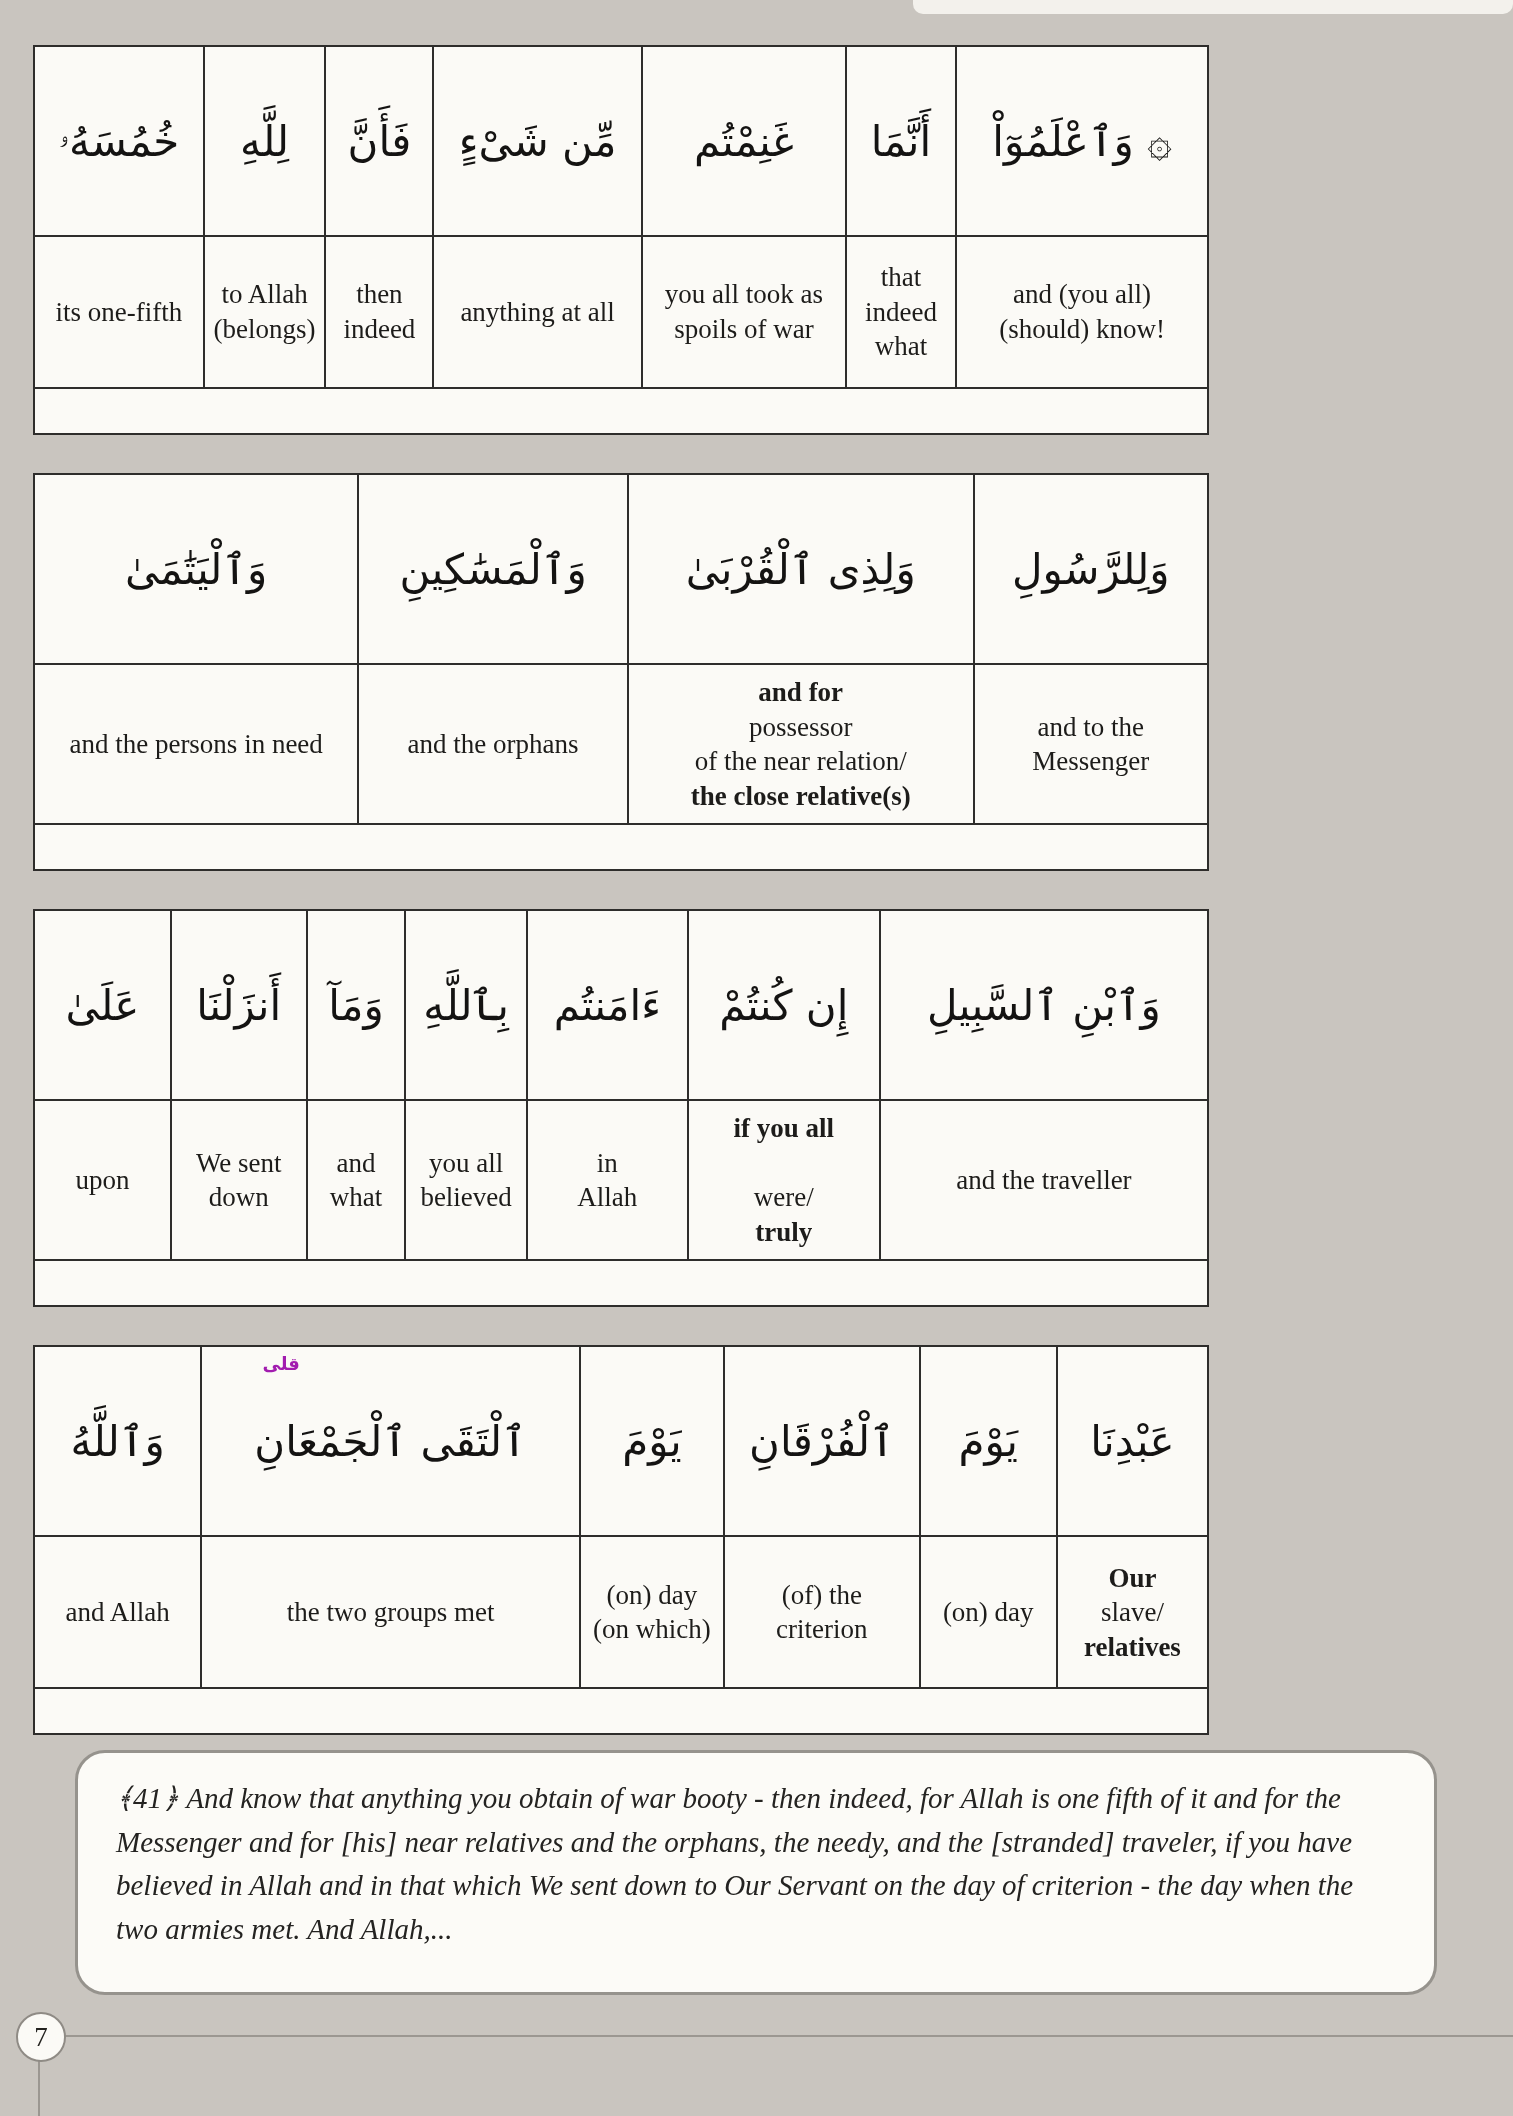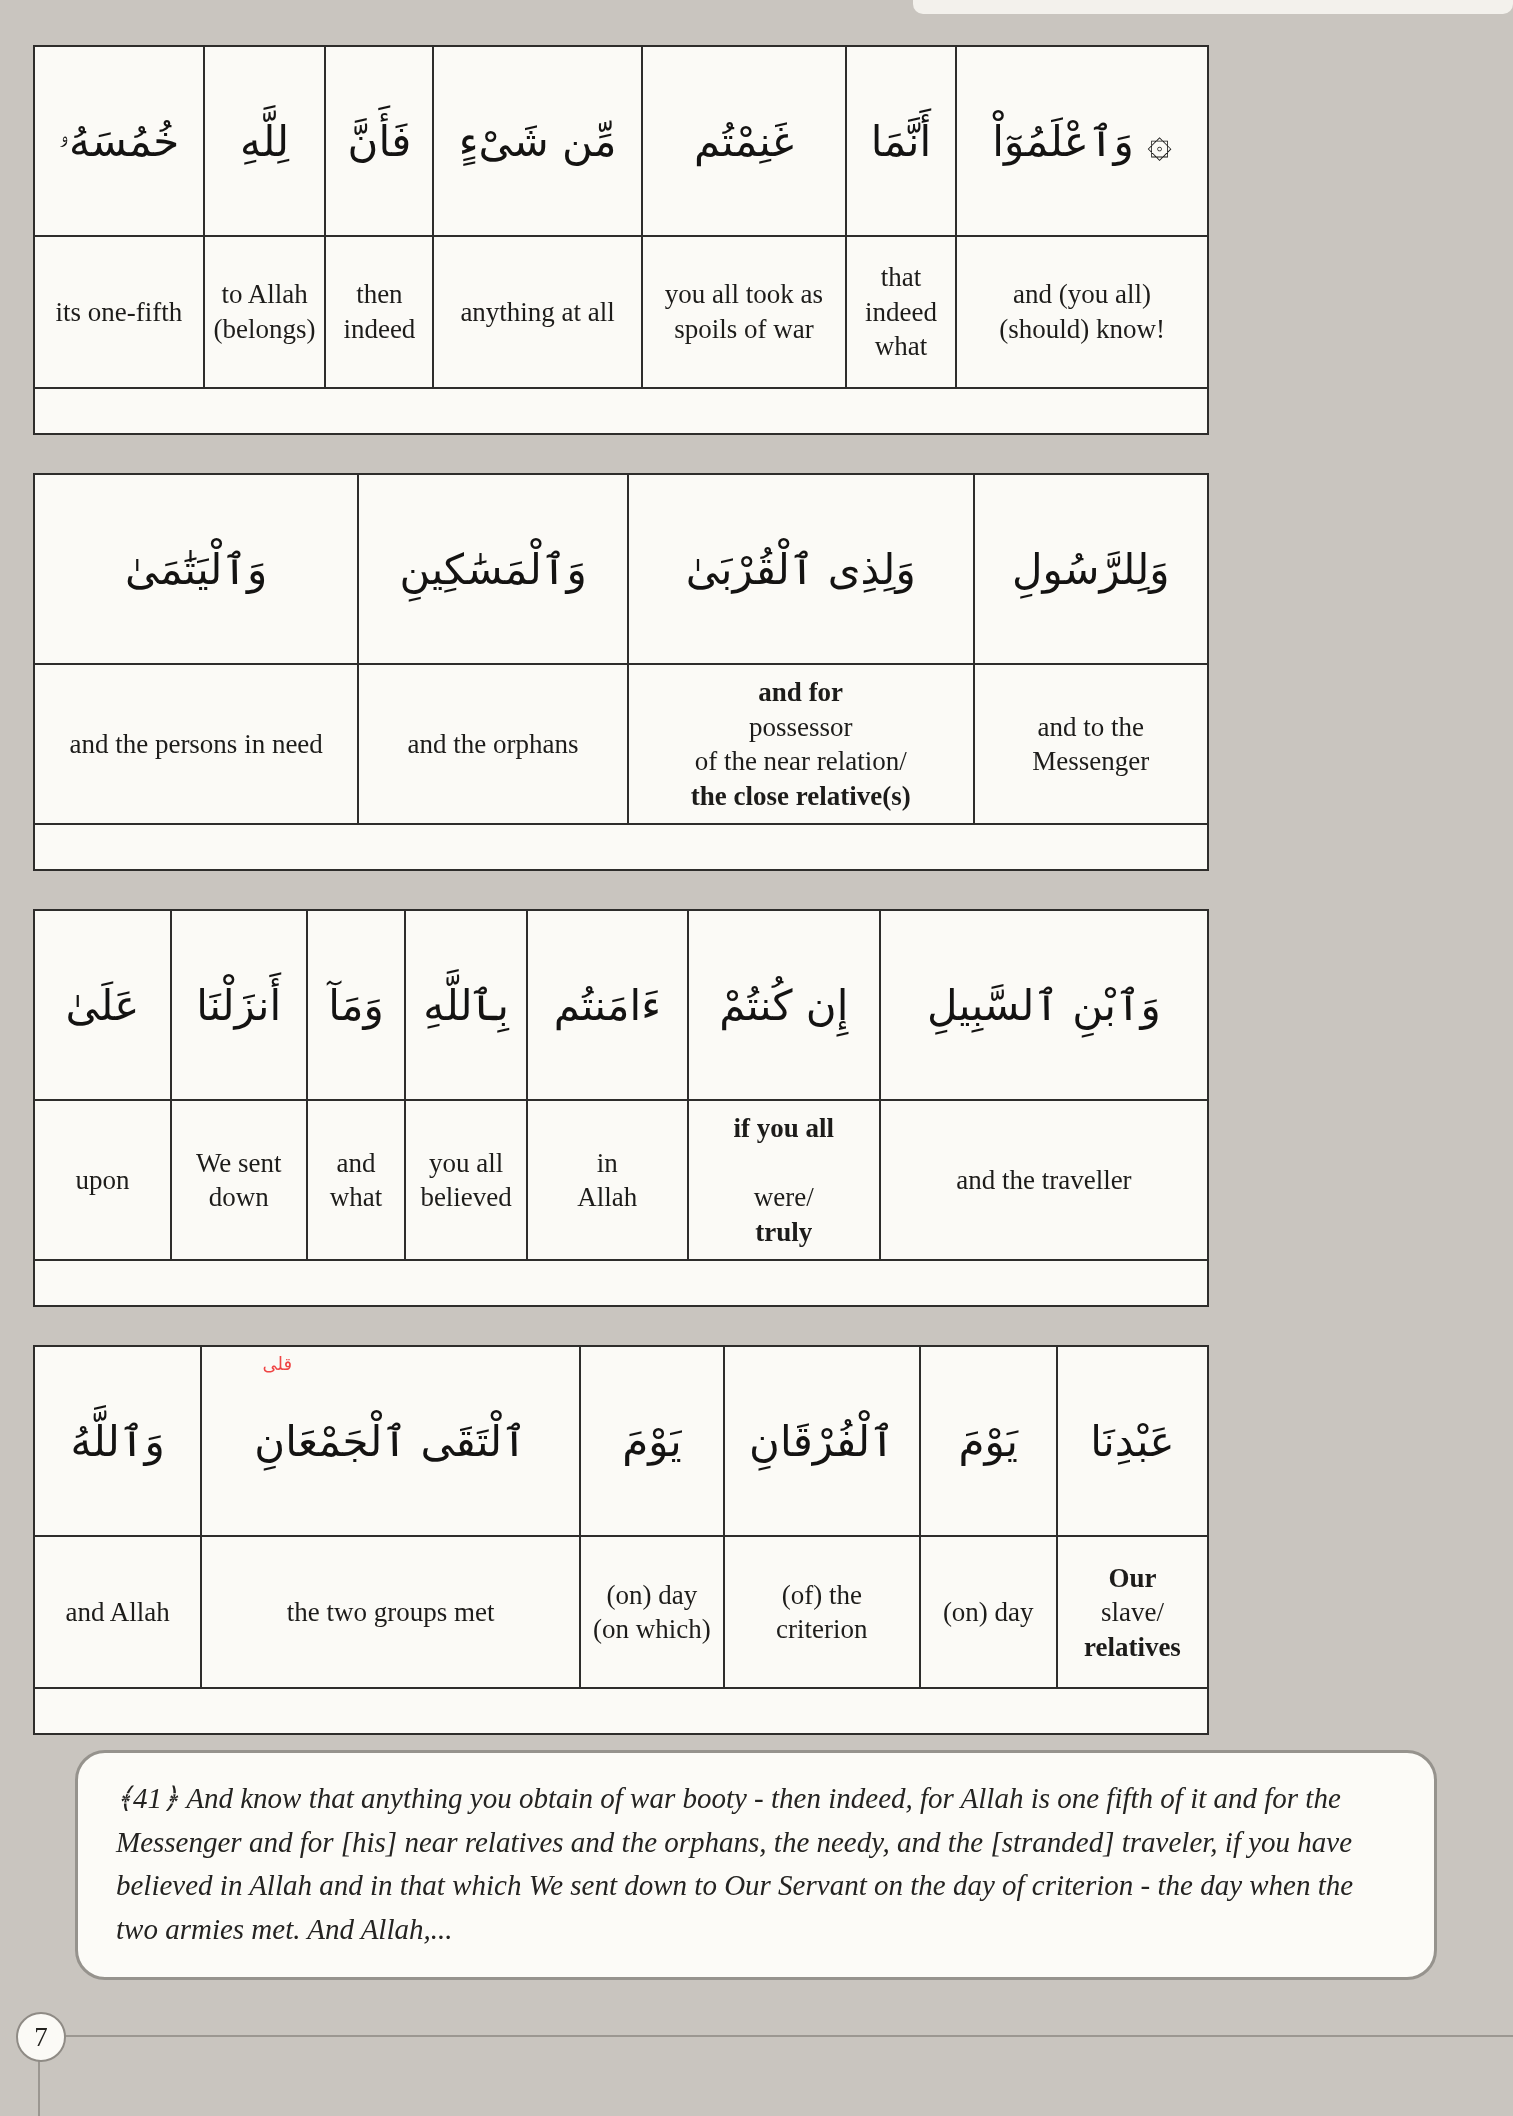--- a/index.html
+++ b/index.html
@@ -50,29 +50,30 @@
     padding:10px 8px;
   }
   .footer-row {
     border-top:2px solid #2e2d2b;
     height:44px;
     background:#fbfaf6;
   }
   .mark {
     position:absolute; top:8px; left:16%;
     font-size:18px; line-height:1;
-    color:#ef4444;
+    color:#a21caf;
+    font-weight:bold;
   }
   .summary-box {
     position:absolute; left:75px; top:1750px; width:1362px;
     box-sizing:border-box;
     background:#fcfbf7;
     border:3px solid #96938d;
     border-radius:30px;
-    padding:24px 34px 26px 38px;
+    padding:24px 34px 41px 38px;
     font-style:italic;
     font-size:29px;
     line-height:1.5;
     color:#242321;
   }
   .summary-marker { font-style:italic; }
   .footer-line-h {
     position:absolute; left:62px; right:0; top:2035px; height:2px;
     background:#9b9791;
   }

